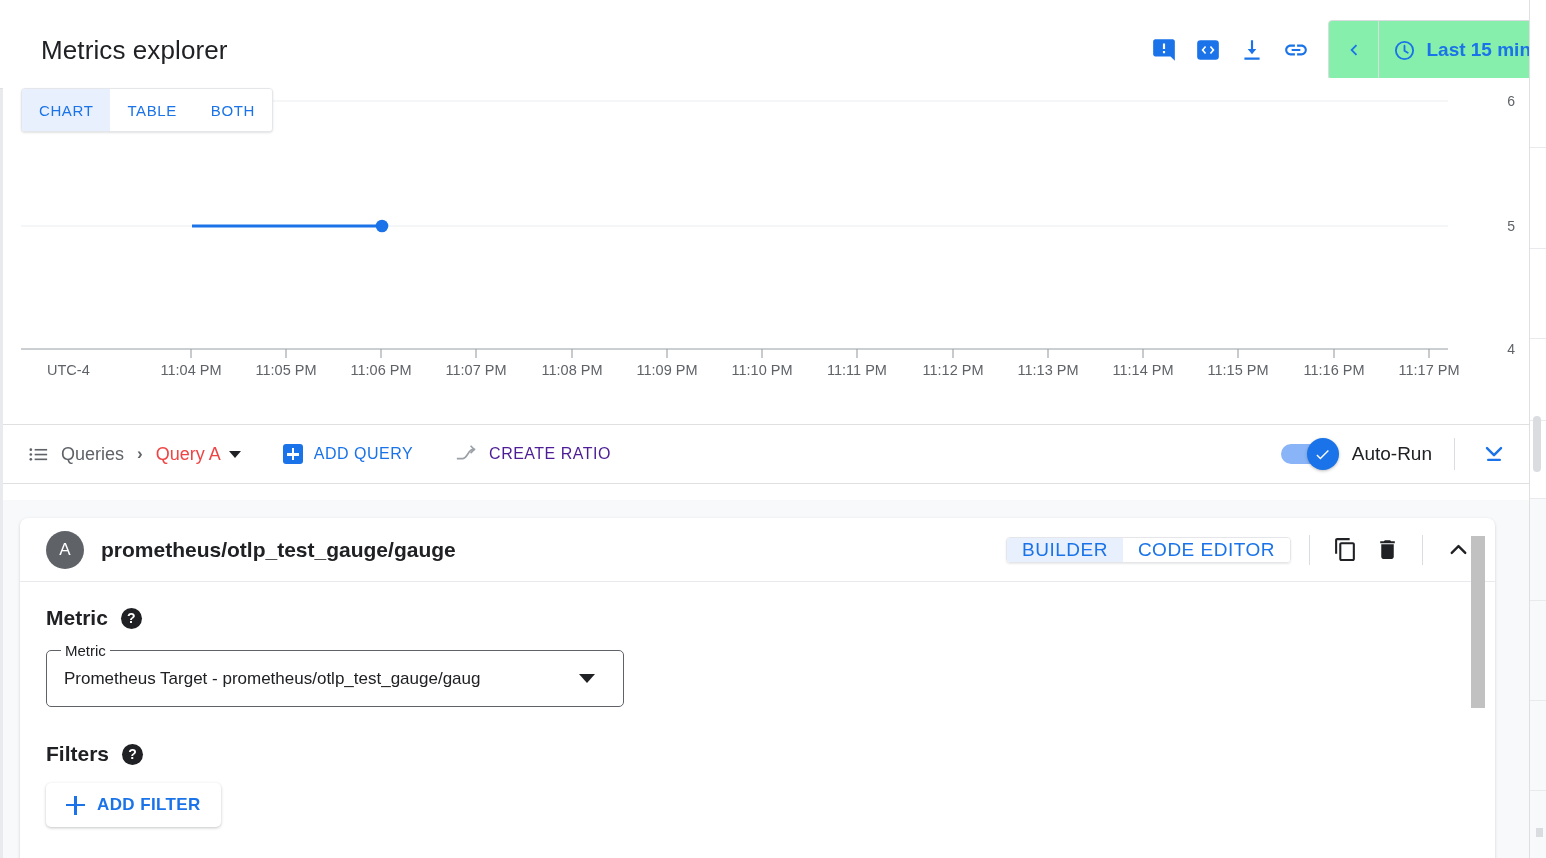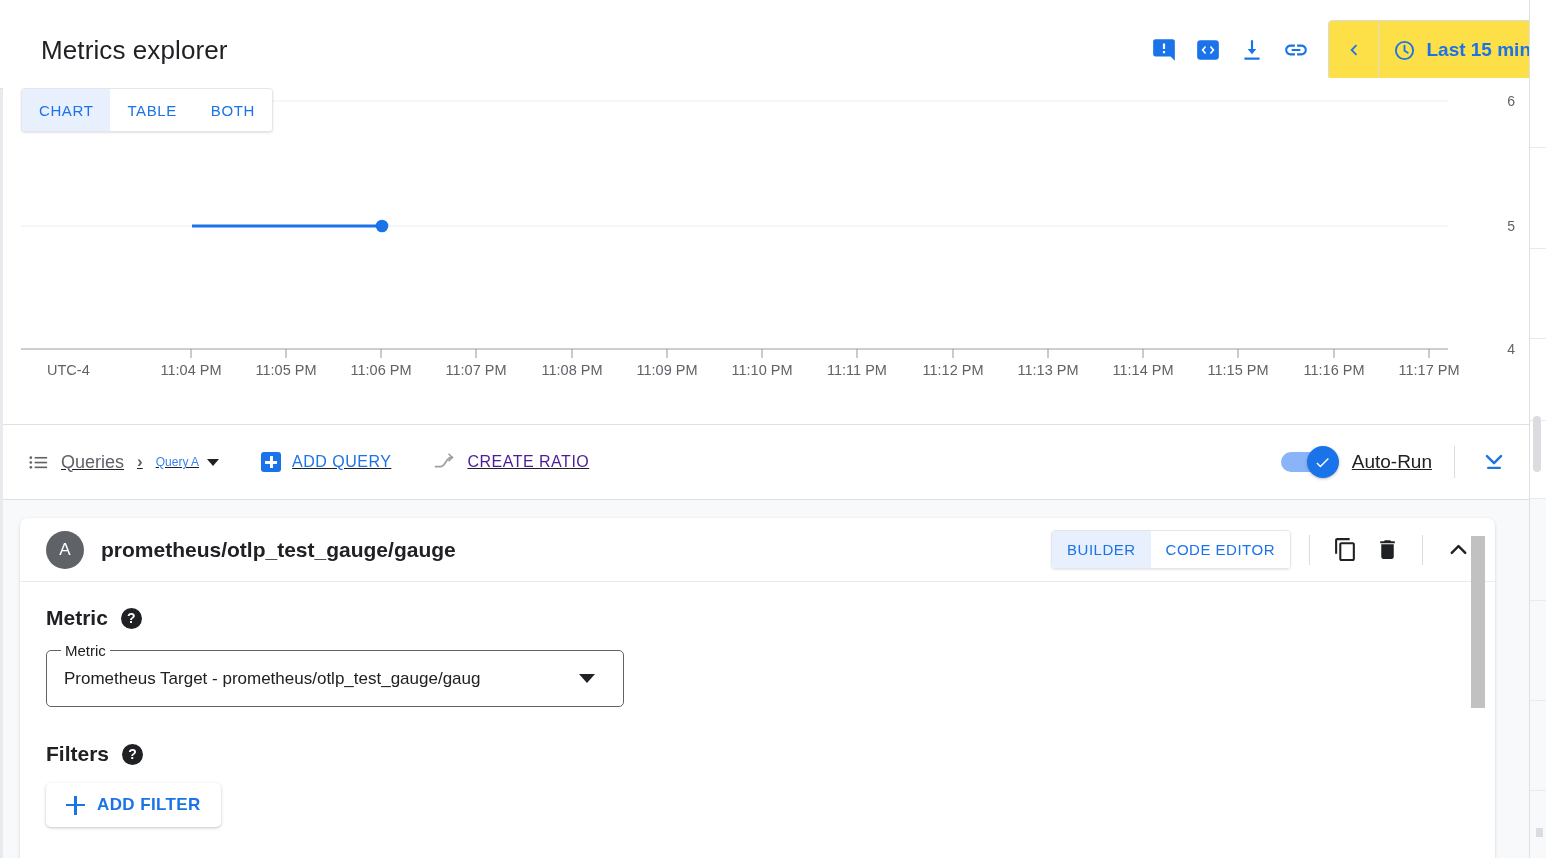--- a/index.html
+++ b/index.html
@@ -23,21 +23,21 @@
   }
   .page-title { font-size:26px; font-weight:400; color:#202124; margin-left:41px; letter-spacing:0.1px; }
   .header-actions { margin-left:auto; display:flex; align-items:center; height:100%; }
   .icon-btn {
     width:44px; height:44px; display:flex; align-items:center; justify-content:center;
     cursor:pointer; border-radius:50%;
   }
   .icon-btn svg { display:block; }
   .timerange-box {
     display:flex; align-items:flex-start; height:60px; margin-left:10px;
-    border:1px solid #dadce0; border-radius:4px; overflow:hidden; background:#fde047;
+    border:1px solid #dadce0; border-radius:4px; overflow:hidden; background:#86efac;
   }
   .tr-prev {
     width:50px; height:100%; display:flex; align-items:center; justify-content:center;
     border-right:1px solid #dadce0; cursor:pointer;
   }
   .tr-label {
     display:flex; align-items:center; gap:10px; padding:0 14px; height:100%;
     color:#1a73e8; font-size:19px; font-weight:700; white-space:nowrap; cursor:pointer;
   }
 
@@ -61,28 +61,28 @@
   .ylabel { position:absolute; right:14px; font-size:14px; color:#5f6368; transform:translateY(-50%); }
 
   .legend {
     position:absolute; left:18px; top:385px; display:flex; align-items:center; gap:9px;
   }
   .legend-dot { width:12px; height:12px; border-radius:50%; background:#1a73e8; }
   .legend-label { font-size:17px; color:#202124; }
 
   
   .queries-bar {
-    position:absolute; left:3px; top:424px; width:1526px; height:76px;
+    position:absolute; left:3px; top:424px; width:1526px; height:60px;
     background:#fff; border-top:1px solid #e0e0e0; border-bottom:1px solid #e0e0e0;
-    display:flex; align-items:center;text-decoration:underline;
+    display:flex; align-items:center;
   }
   .qb-left { display:flex; align-items:center; margin-left:24px; gap:0; }
   .qb-queries { display:flex; align-items:center; gap:11px; color:#5f6368; font-size:18px; }
   .qb-chevron { margin:0 13px; color:#5f6368; font-size:17px; font-weight:700; }
-  .qb-queryA { display:flex; align-items:center; gap:8px; font-size:12px; color:#3b82f6; cursor:pointer; }
+  .qb-queryA { display:flex; align-items:center; gap:8px; font-size:18px; color:#ef4444; cursor:pointer; }
   .caret-down { width:0;height:0;border-left:6px solid transparent;border-right:6px solid transparent;border-top:7px solid #202124; }
   .qb-add {
     display:flex; align-items:center; gap:11px; margin-left:42px; cursor:pointer;
     color:#1a73e8; font-size:16px; font-weight:500; letter-spacing:.5px;
   }
   .plus-square { width:20px;height:20px;background:#1a73e8;border-radius:3px;position:relative; }
   .plus-square::before,.plus-square::after{content:"";position:absolute;background:#fff;}
   .plus-square::before{left:4px;top:9px;width:12px;height:2.5px;}
   .plus-square::after{top:4px;left:9px;height:12px;width:2.5px;}
   .qb-ratio {
@@ -112,21 +112,21 @@
     overflow:hidden;
   }
   .card-head { height:64px; display:flex; align-items:center; padding:0 0 0 26px; border-bottom:1px solid #e8eaed; }
   .avatar {
     width:38px; height:38px; border-radius:50%; background:#5f6368; color:#fff;
     display:flex; align-items:center; justify-content:center; font-size:17px; font-weight:500;
   }
   .card-title { margin-left:17px; font-size:21px; font-weight:700; color:#202124; }
   .card-head-actions { margin-left:auto; display:flex; align-items:center; padding-right:20px; }
   .mode-tabs { display:flex; border:1px solid #e4e6e9; border-radius:4px; overflow:hidden; box-shadow:0 1px 2px rgba(60,64,67,.12); }
-  .mode-tab { padding:0 15px; height:37px; display:flex; align-items:center; font-size:15px; font-weight:500; color:#1a73e8; letter-spacing:.5px; cursor:pointer; background:#fff; }
+  .mode-tab { padding:0 15px; height:24px; display:flex; align-items:center; font-size:19px; font-weight:500; color:#1a73e8; letter-spacing:.5px; cursor:pointer; background:#fff; }
   .mode-tab.active { background:#e8f0fe; }
   .head-divider { width:1px; height:30px; background:#dadce0; margin:0 18px; }
   .head-icon { width:34px; height:34px; display:flex; align-items:center; justify-content:center; cursor:pointer; }
 
   .card-body { position:relative; padding:24px 26px 0 26px; }
   .section-label { display:flex; align-items:center; gap:13px; font-size:21px; font-weight:700; color:#202124; }
   .help-icon { width:21px; height:21px; border-radius:50%; background:#202124; color:#fff; font-size:14px; font-weight:700; display:flex; align-items:center; justify-content:center; }
 
   .outlined-field {
     position:relative; margin-top:20px; width:578px; height:57px;

